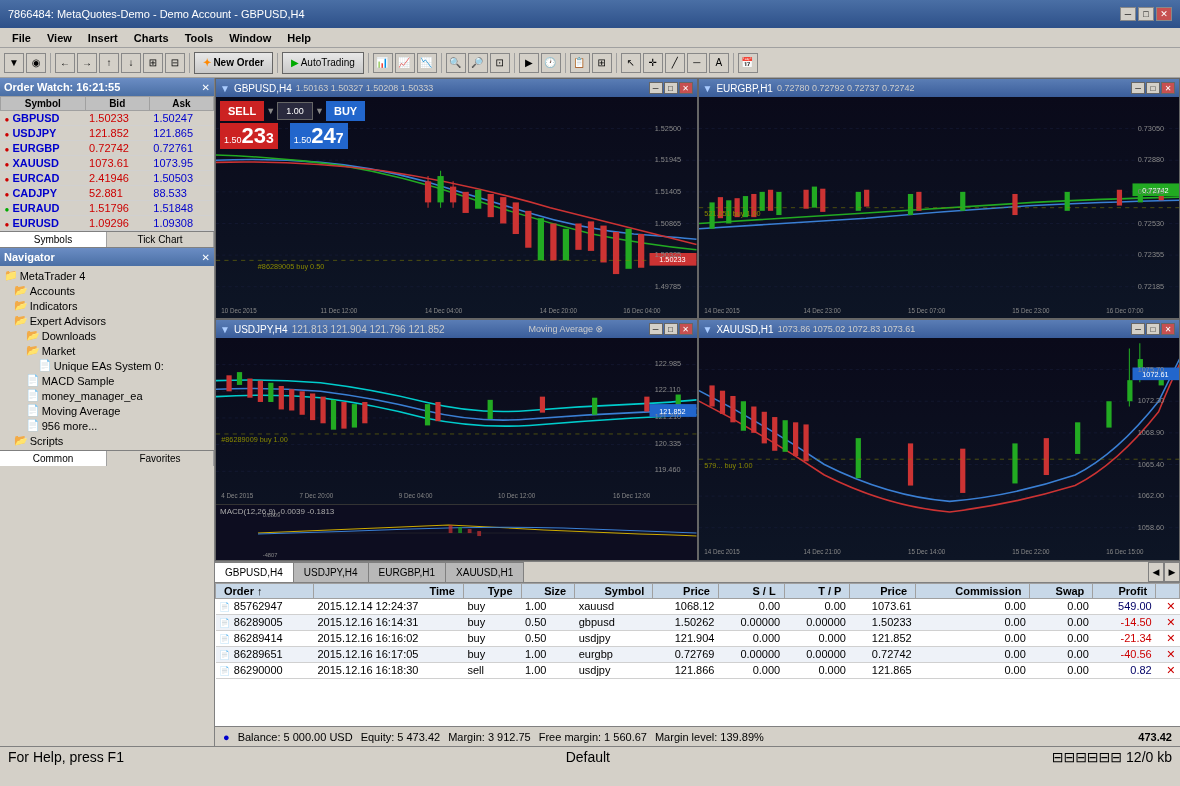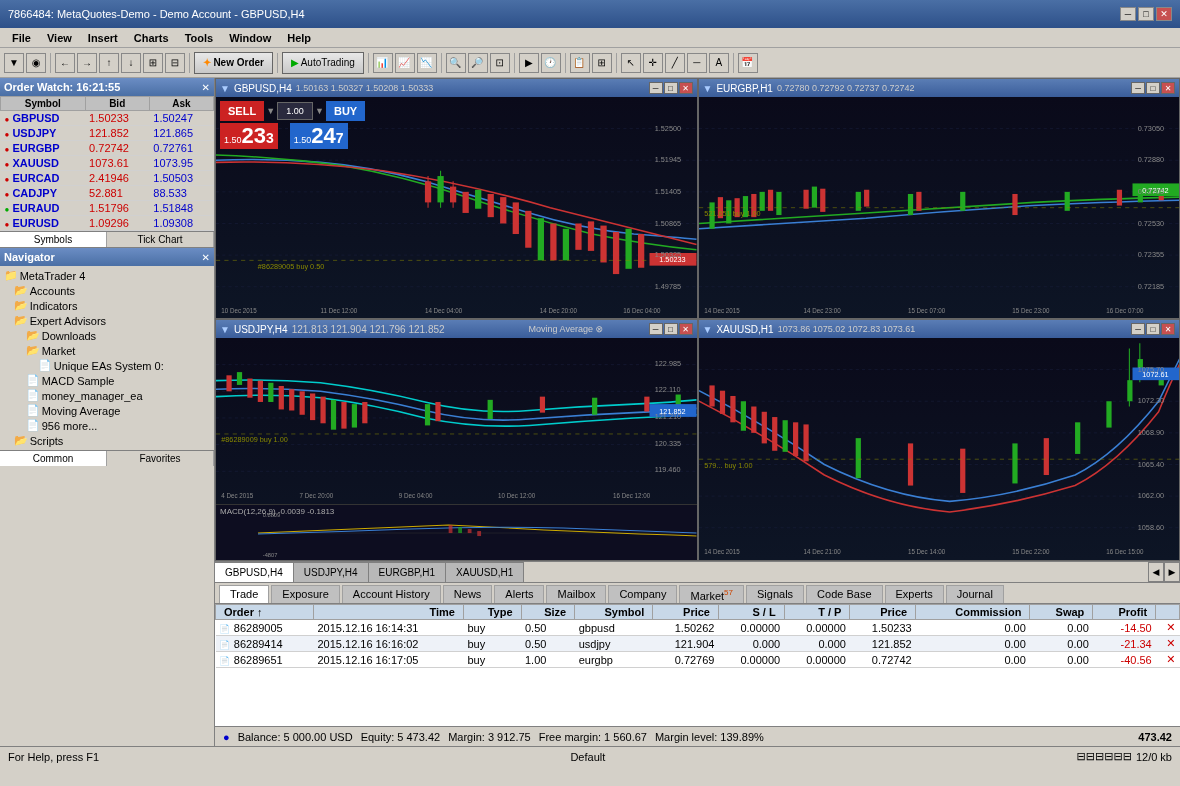--- a/index.html
+++ b/index.html
@@ -97,21 +97,21 @@
     .trade-table td:first-child, .trade-table td:nth-child(2), .trade-table td:nth-child(3), .trade-table td:nth-child(4), .trade-table td:nth-child(5), .trade-table td:nth-child(6) { text-align: left; }
     .trade-table td:nth-child(6) { text-align: right; }
     .trade-table tr:nth-child(even) { background: #eef2f8; }
     .close-x { color: #cc0000; cursor: pointer; }
 
     
     .status-bar { background: #d4d0c8; height: 20px; display: flex; align-items: center; border-top: 1px solid #808080; padding: 0 8px; font-size: 11px; gap: 8px; }
     .profit-right { margin-left: auto; font-weight: bold; }
 
     
-    .bottom-bar { background: #d4d0c8; height: 20px; display: flex; align-items: center; border-top: 1px solid #808080; padding: 0 8px; font-size: 11px; justify-content: space-between; }
+    .bottom-bar { background: #d4d0c8; height: 20px; display: flex; align-items: center; border-top: 1px solid #808080; padding: 0 8px; font-size: 14px; justify-content: space-between; }
 
     
     .chart-svg { width: 100%; height: 100%; }
 
     
     .orders-area { flex: 1; overflow-y: auto; background: white; }
   </style>
 </head>
 <body>
 
@@ -602,34 +602,20 @@
       <div class="chart-tab">EURGBP,H1</div>
       <div class="chart-tab">XAUUSD,H1</div>
       <div class="chart-tab-scroll">
         <div class="chart-tab-scroll-btn">◀</div>
         <div class="chart-tab-scroll-btn">▶</div>
       </div>
     </div>
 
     <div class="terminal">
 
-      <div class="terminal-tabs">
-        <div class="terminal-tab active">Trade</div>
-        <div class="terminal-tab">Exposure</div>
-        <div class="terminal-tab">Account History</div>
-        <div class="terminal-tab">News</div>
-        <div class="terminal-tab">Alerts</div>
-        <div class="terminal-tab">Mailbox</div>
-        <div class="terminal-tab">Company</div>
-        <div class="terminal-tab">Market<sup style="font-size:8px; color:#cc4400;">57</sup></div>
-        <div class="terminal-tab">Signals</div>
-        <div class="terminal-tab">Code Base</div>
-        <div class="terminal-tab">Experts</div>
-        <div class="terminal-tab">Journal</div>
-      </div>
 
       <div class="orders-area">
         <table class="trade-table">
           <thead>
             <tr>
               <th>Order ↑</th>
               <th>Time</th>
               <th>Type</th>
               <th>Size</th>
               <th>Symbol</th>
@@ -638,20 +624,35 @@
               <th>T / P</th>
               <th>Price</th>
               <th>Commission</th>
               <th>Swap</th>
               <th>Profit</th>
               <th></th>
             </tr>
           </thead>
           <tbody id="trade-table-body">
               <tr>
+    <td><span style="font-size:9px; color:#888;">📄</span> 85762947</td>
+    <td>2015.12.14 12:24:37</td>
+    <td>buy</td>
+    <td>1.00</td>
+    <td>xauusd</td>
+    <td>1068.12</td>
+    <td>0.00</td>
+    <td>0.00</td>
+    <td>1073.61</td>
+    <td>0.00</td>
+    <td>0.00</td>
+    <td style="color:#000066;">549.00</td>
+    <td><span class="close-x">✕</span></td>
+  </tr>
+              <tr>
     <td><span style="font-size:9px; color:#888;">📄</span> 86289005</td>
     <td>2015.12.16 16:14:31</td>
     <td>buy</td>
     <td>0.50</td>
     <td>gbpusd</td>
     <td>1.50262</td>
     <td>0.00000</td>
     <td>0.00000</td>
     <td>1.50233</td>
     <td>0.00</td>
@@ -682,20 +683,35 @@
     <td>eurgbp</td>
     <td>0.72769</td>
     <td>0.00000</td>
     <td>0.00000</td>
     <td>0.72742</td>
     <td>0.00</td>
     <td>0.00</td>
     <td style="color:#cc0000;">-40.56</td>
     <td><span class="close-x">✕</span></td>
   </tr>
+              <tr>
+    <td><span style="font-size:9px; color:#888;">📄</span> 86290000</td>
+    <td>2015.12.16 16:18:30</td>
+    <td>sell</td>
+    <td>1.00</td>
+    <td>usdjpy</td>
+    <td>121.866</td>
+    <td>0.000</td>
+    <td>0.000</td>
+    <td>121.865</td>
+    <td>0.00</td>
+    <td>0.00</td>
+    <td style="color:#000066;">0.82</td>
+    <td><span class="close-x">✕</span></td>
+  </tr>
             </tbody>
         </table>
       </div>
 
       <div class="status-bar">
         <span style="color:#0000cc; font-size:11px;">●</span>
         <span>Balance: 5 000.00 USD</span>
         <span>Equity: 5 473.42</span>
         <span>Margin: 3 912.75</span>
         <span>Free margin: 1 560.67</span>

